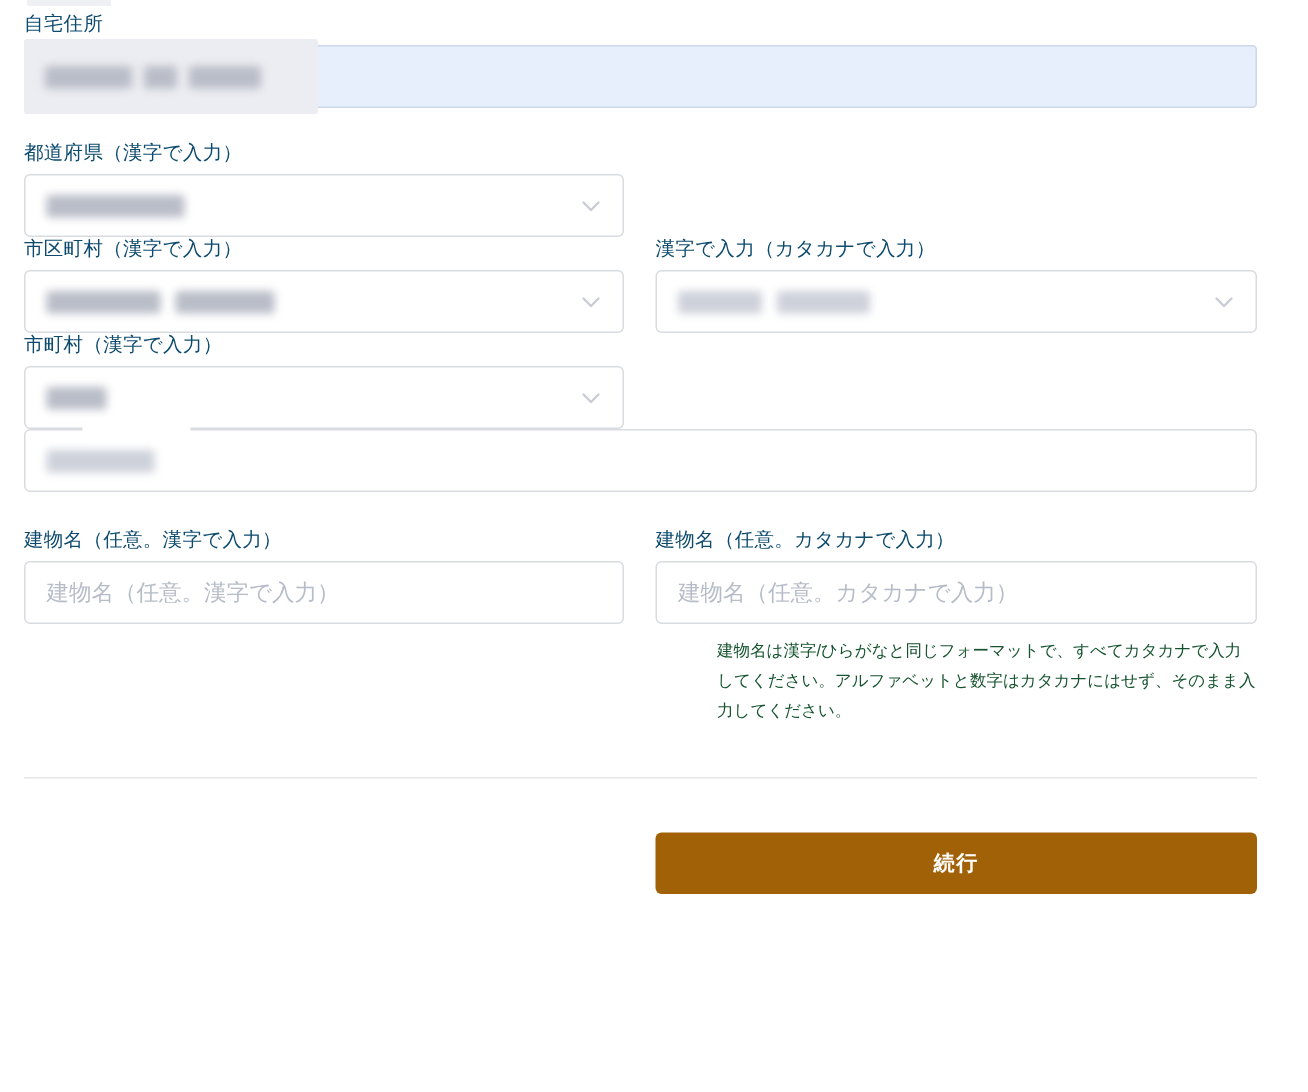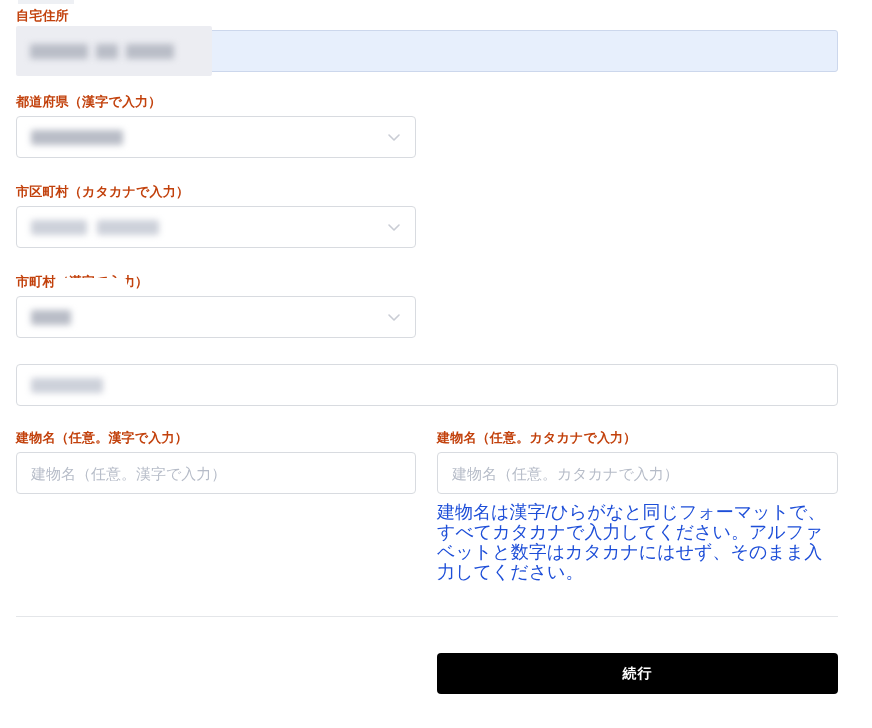--- a/index.html
+++ b/index.html
@@ -5,21 +5,21 @@
   * { margin:0; padding:0; box-sizing:border-box; }
   html,body { background:#ffffff; }
   body {
     width:872px; height:728px; overflow:hidden; position:relative;
     font-family:"Liberation Sans","DejaVu Sans",sans-serif;
     color:#3f4658;
   }
   .page { padding:8px 34px 0 16px; position:relative; }
 
   .field-label {
-    display:block; font-size:13px; font-weight:700; color:#c2410c;
+    display:block; font-size:13px; font-weight:400; color:#0c4a6e;
     line-height:16px; margin-bottom:6px; letter-spacing:0.2px;
   }
 
   .text-input, .select-box {
     width:100%; height:42px; background:#ffffff;
     border:1px solid #d8dbe0; border-radius:4px;
     position:relative; display:flex; align-items:center;
     padding:0 14px; font-size:15px; color:#3f4658;
   }
   input.text-input { outline:none; }
@@ -52,34 +52,33 @@
     position:absolute; left:18px; top:0; width:56px; height:4px;
     background:#eef0f4;
   }
   .artifact-town {
     position:absolute; left:55px; top:278px; width:72px; height:16px;
     background:#ffffff; border-radius:3px; z-index:3;
   }
 
   .grid2 {
     display:grid; grid-template-columns:400px 401px; column-gap:21px;
-    margin-bottom:26px;
   }
   .full-field { margin-bottom:24px; }
 
   .helper-text {
-    margin-top:8px; font-size:18px; line-height:20px; color:#1d4ed8;
+    margin-top:8px; font-size:11px; line-height:20px; color:#14532d;margin-left:41px;
   }
 
   .divider { border:none; border-top:1px solid #e4e6e9; margin-top:34px; }
 
   .button-row { margin-top:36px; padding-left:421px; }
   .continue-btn {
     width:401px; height:41px; border:none; border-radius:4px;
-    background:#000000; color:#ffffff; font-size:14px; font-weight:700;
+    background:#a16207; color:#ffffff; font-size:14px; font-weight:700;
     font-family:"Liberation Sans","DejaVu Sans",sans-serif;
     cursor:pointer; display:flex; align-items:center; justify-content:center;
     letter-spacing:1px;
   }
 </style>
 </head>
 <body>
 
 <div class="page">
   <div class="artifact-top"></div>
@@ -106,21 +105,35 @@
           <svg width="14" height="14" viewBox="0 0 14 14">
               <polyline points="2,5 7,10 12,5" fill="none" stroke="#c9ccd4" stroke-width="1.6" stroke-linecap="round" stroke-linejoin="round"></polyline>
             </svg>
         </span>
       </div>
     </div>
   </div>
 
   <div class="grid2">
     <div>
-      <label class="field-label">市区町村（カタカナで入力）</label>
+      <label class="field-label">市区町村（漢字で入力）</label>
+      <div class="select-box">
+        <span class="redacted">
+          <span class="rblock" style="width:76px"></span>
+          <span class="rblock" style="width:66px"></span>
+        </span>
+        <span class="chevron">
+          <svg width="14" height="14" viewBox="0 0 14 14">
+              <polyline points="2,5 7,10 12,5" fill="none" stroke="#c9ccd4" stroke-width="1.6" stroke-linecap="round" stroke-linejoin="round"></polyline>
+            </svg>
+        </span>
+      </div>
+    </div>
+    <div>
+      <label class="field-label">漢字で入力（カタカナで入力）</label>
       <div class="select-box">
         <span class="redacted">
           <span class="rblock light" style="width:56px"></span>
           <span class="rblock light" style="width:62px"></span>
         </span>
         <span class="chevron">
           <svg width="14" height="14" viewBox="0 0 14 14">
               <polyline points="2,5 7,10 12,5" fill="none" stroke="#c9ccd4" stroke-width="1.6" stroke-linecap="round" stroke-linejoin="round"></polyline>
             </svg>
         </span>

